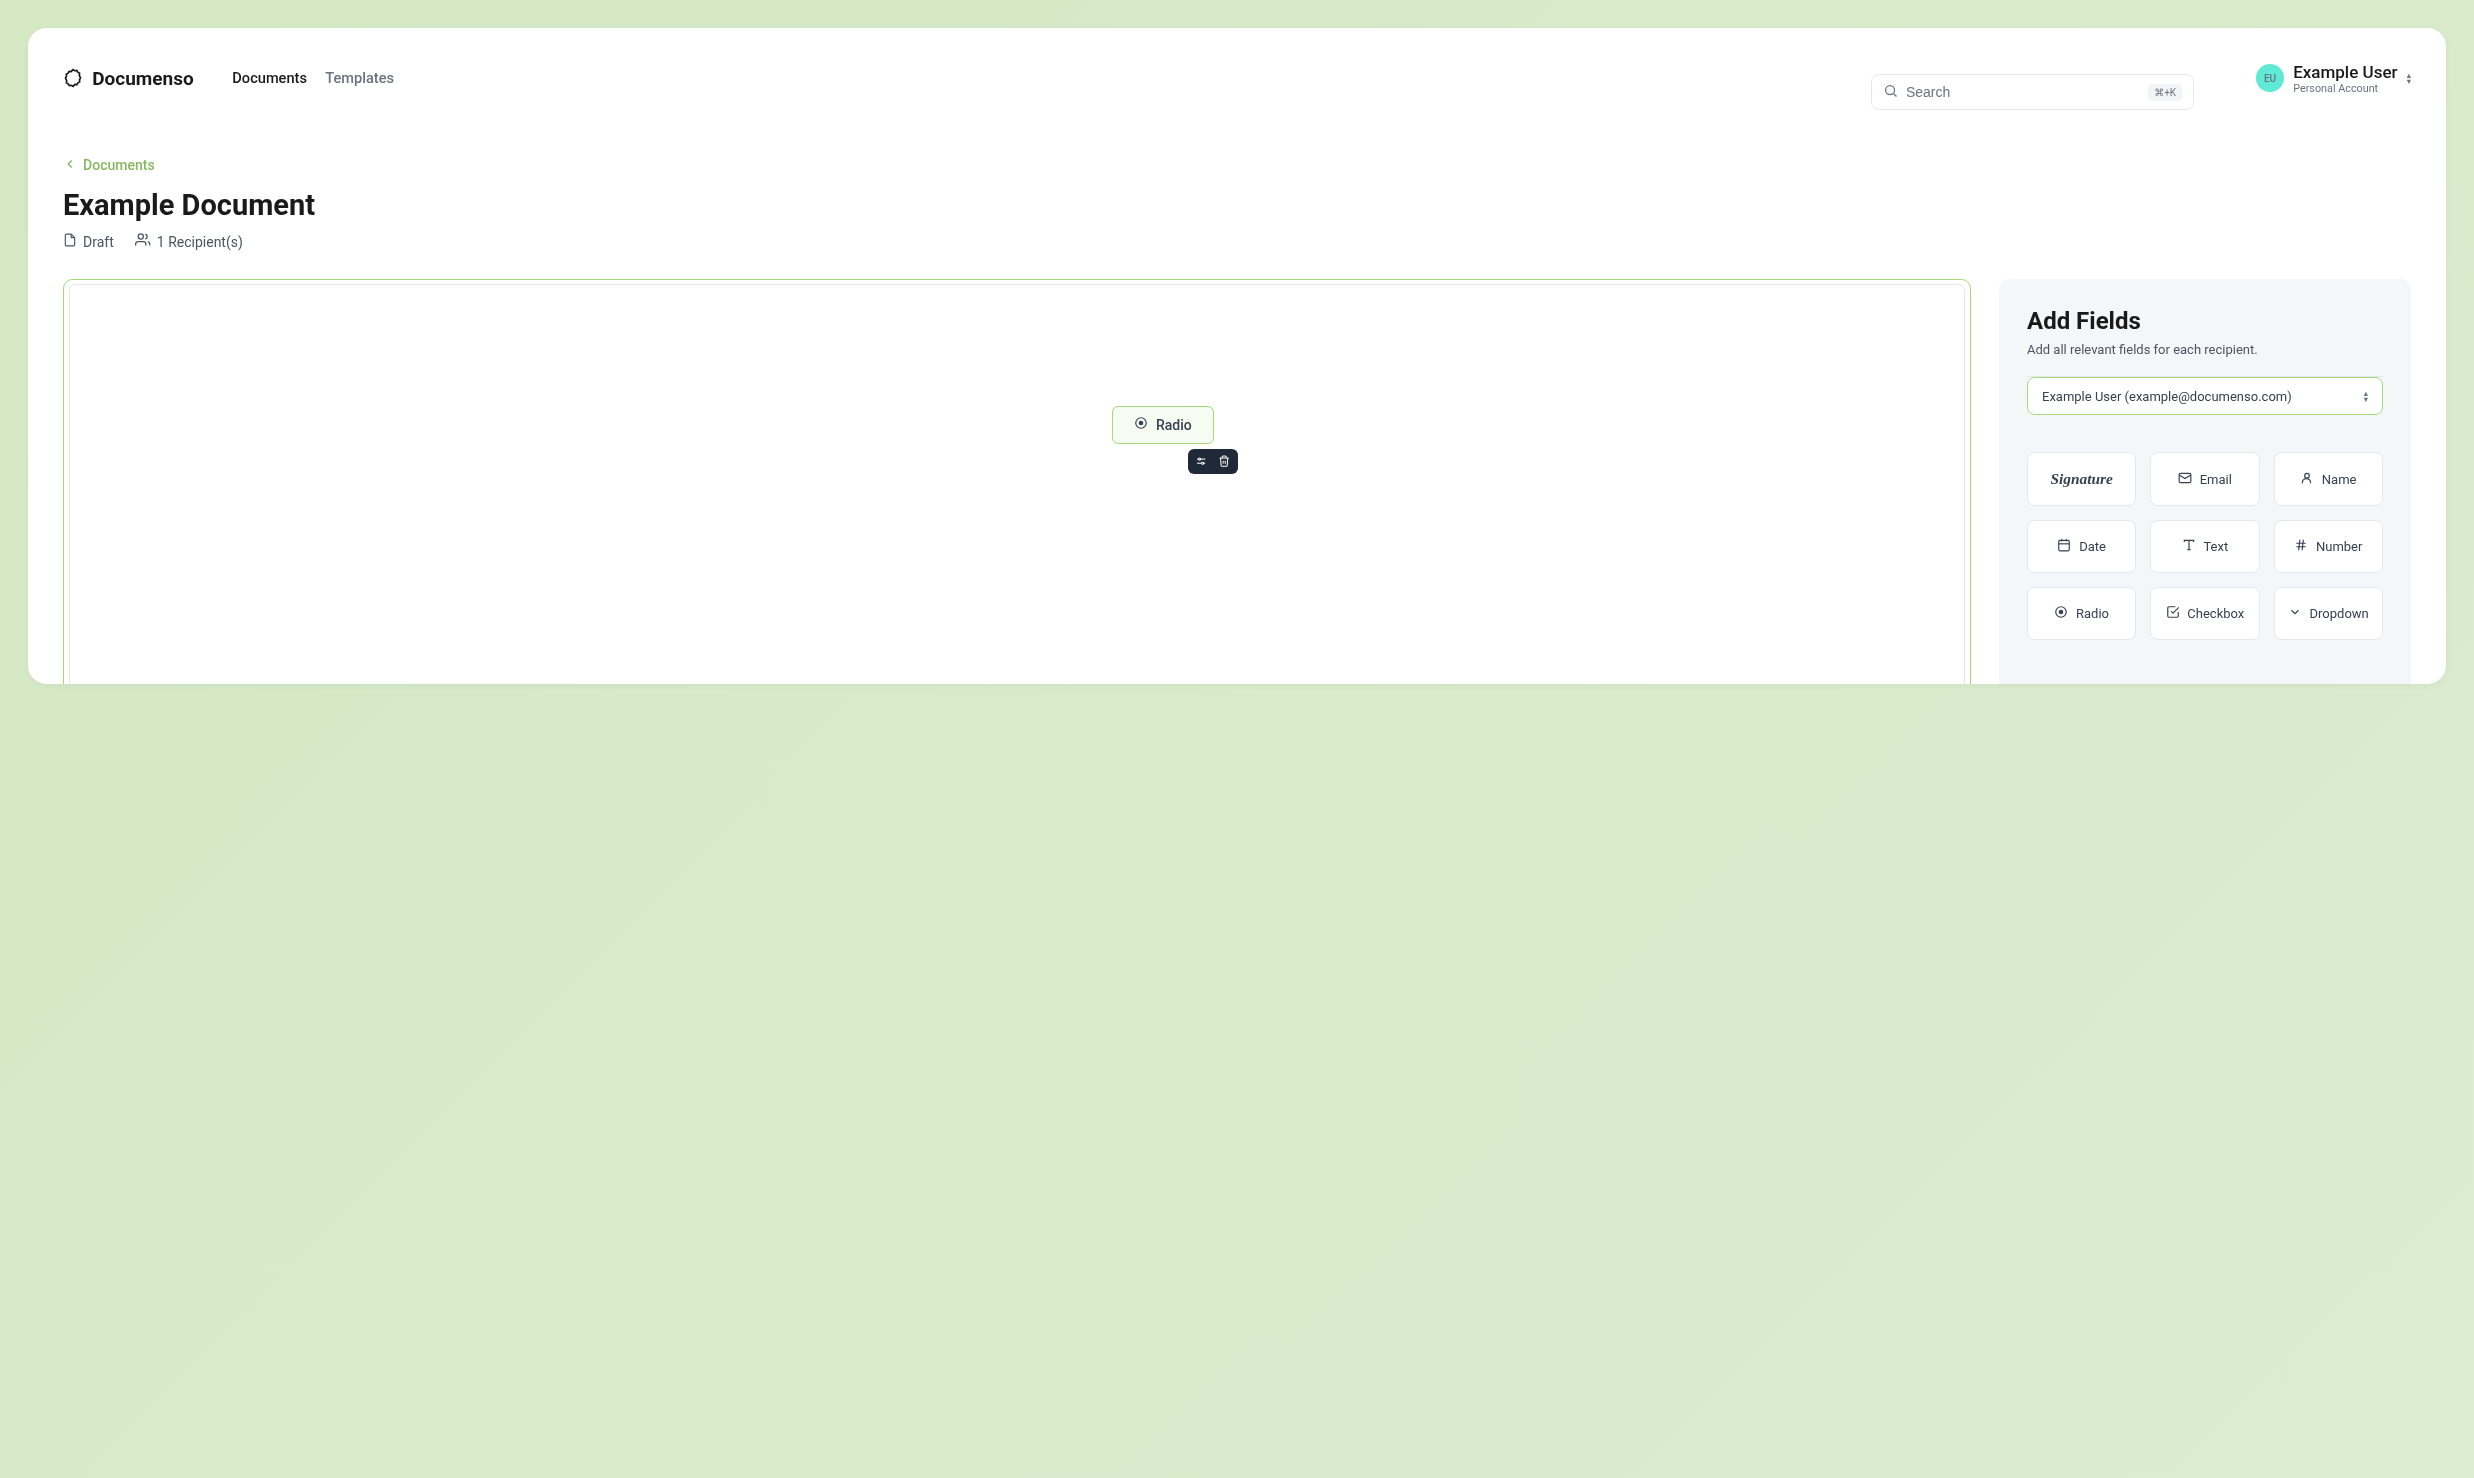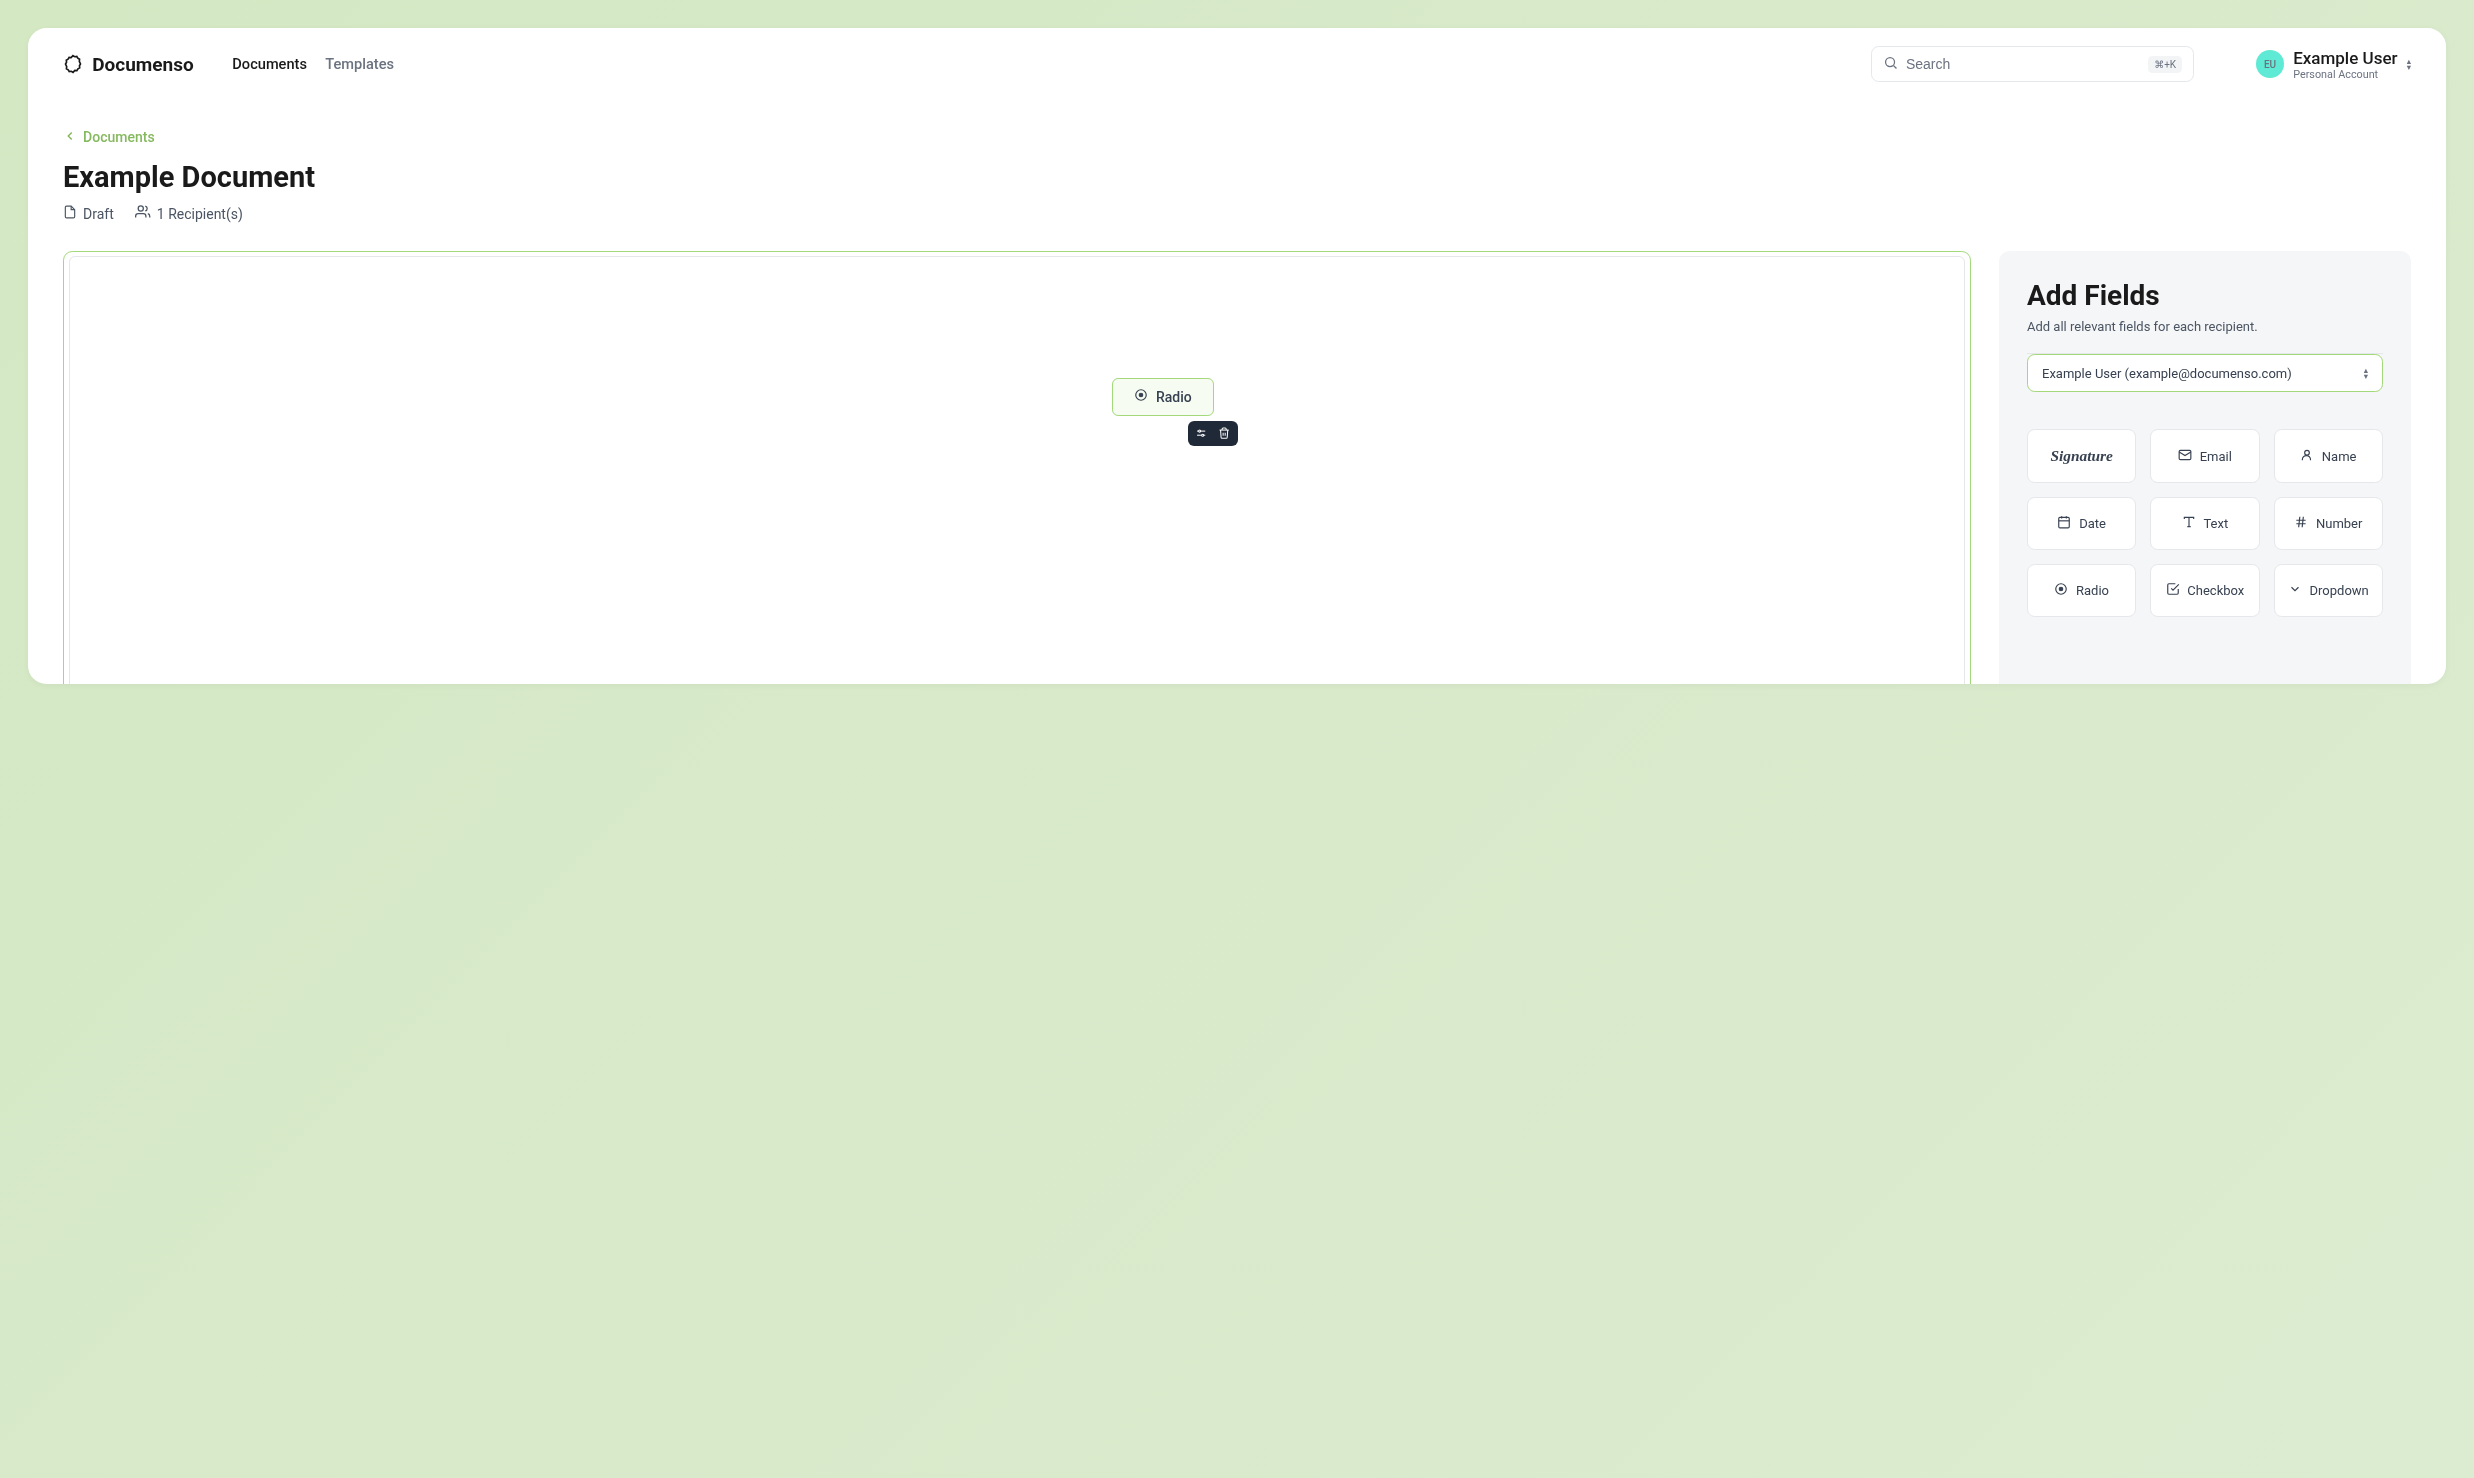--- a/index.html
+++ b/index.html
@@ -47,20 +47,21 @@
 .nav-link.inactive { color: #6b7280; }
 .search-wrap {
   margin-left: auto;
   display: flex;
   align-items: center;
   border: 0.8px solid #e5e7eb;
   border-radius: 7.7px;
   padding: 7.7px 10.8px;
   width: 323px;
   gap: 7.7px;
+  margin-top: 28px;
 }
 .search-input {
   border: none;
   outline: none;
   flex: 1;
   font-size: 14px;
   color: #6b7280;
   background: transparent;
 }
 .search-input::placeholder { color: #6b7280; }
@@ -172,21 +173,21 @@
 }
 .field-actions svg { display: block; }
 .sidebar {
   width: 412px;
   background: #f5f6f7;
   border-radius: 10.8px;
   padding: 28px 28px;
   height: 461px;
 }
 .sidebar-title {
-  font-size: 28px;
+  font-size: 24px;
   font-weight: 700;
   color: #1a1a1a;
 }
 .sidebar-sub {
   color: #4b5563;
   font-size: 13px;
   margin-top: 7.7px;
   padding-bottom: 18.4px;
   border-bottom: 0.8px solid #e5e7eb;
 }

